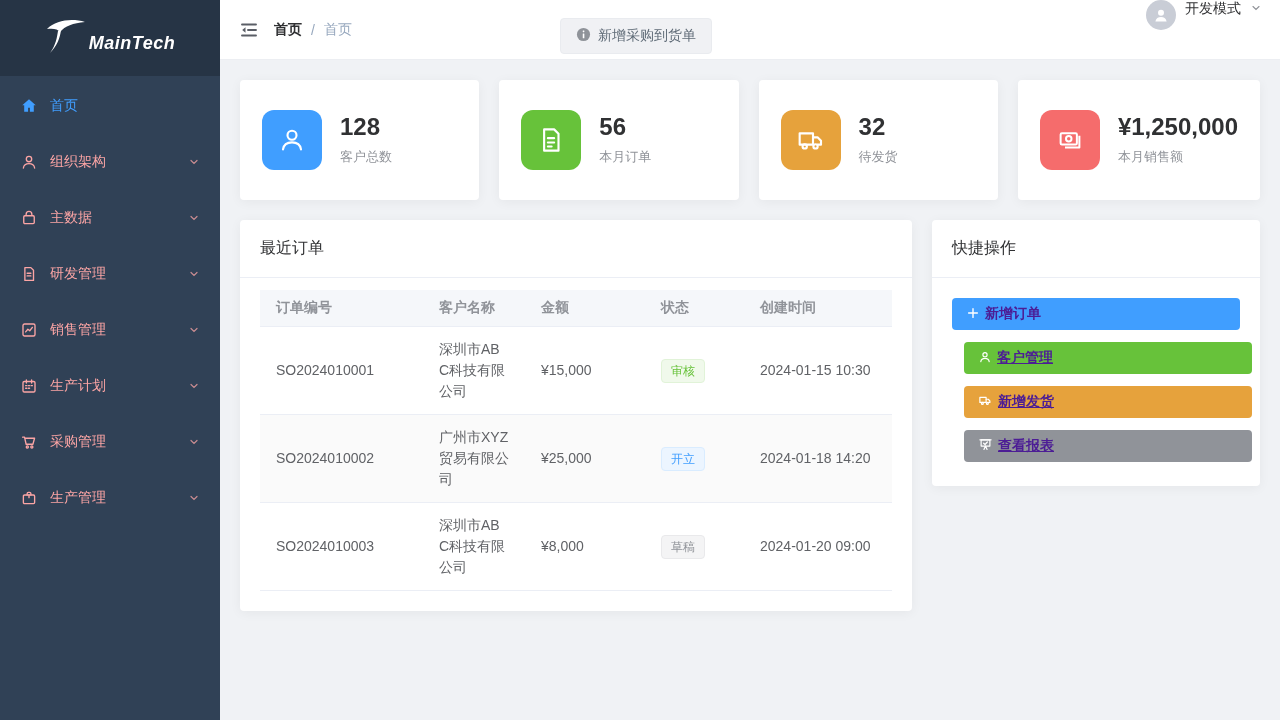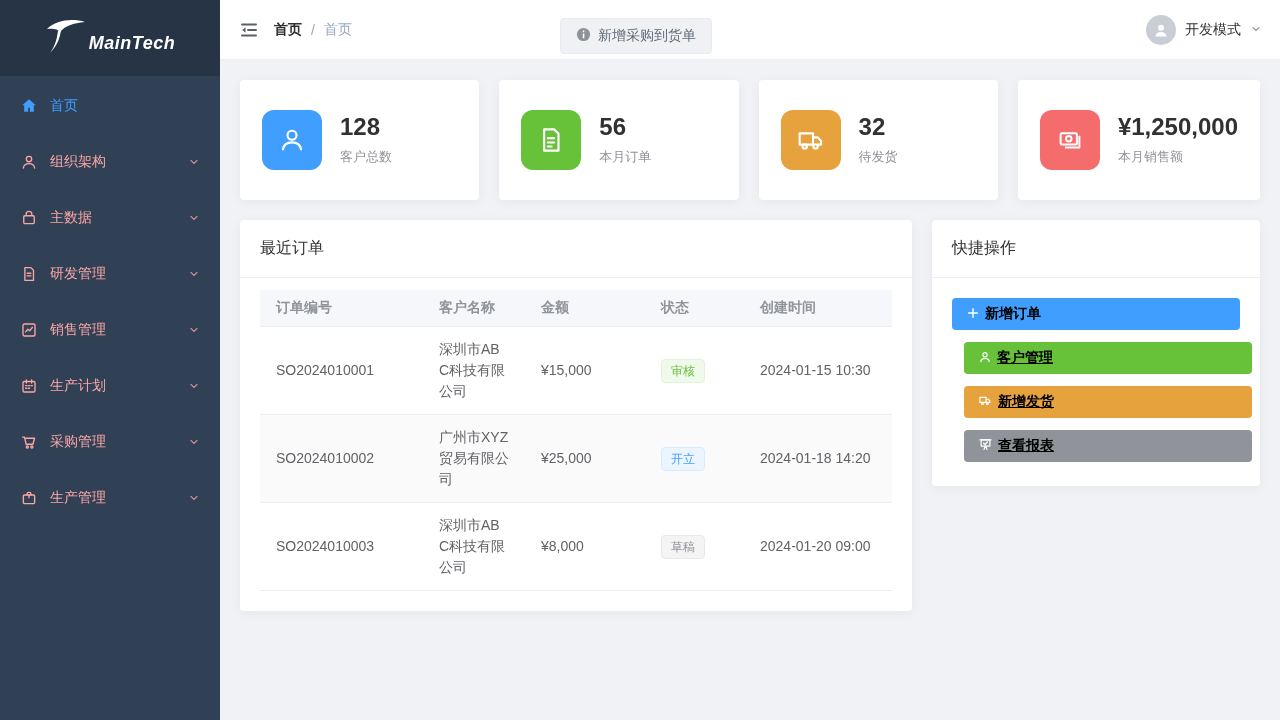--- a/index.html
+++ b/index.html
@@ -18,21 +18,21 @@
   .menu-item.active { color:#409EFF; }
 
   
   .header { position:absolute; left:220px; top:0; width:1060px; height:60px; background:#fff; border-bottom:1px solid #eceef2; z-index:4; display:flex; align-items:center; }
   .fold-btn { margin-left:18px; width:22px; height:22px; display:flex; align-items:center; justify-content:center; cursor:pointer; }
   .breadcrumb { display:flex; align-items:center; margin-left:14px; font-size:14px; }
   .crumb-1 { color:#303133; font-weight:bold; cursor:pointer; }
   .crumb-sep { color:#97a8be; margin:0 9px; }
   .crumb-2 { color:#97a8be; }
   .header-action-btn { position:absolute; left:340px; top:18px; height:36px; padding:0 15px; background:#f0f1f4; border:1px solid #e9ebef; border-radius:4px; display:flex; align-items:center; gap:7px; font-size:14px; color:#5f6b77; cursor:pointer; }
-  .user-area { position:absolute; right:18px; top:0; height:60px; display:flex; align-items:center; gap:9px; cursor:pointer; }
+  .user-area { position:absolute; right:18px; top:0; height:60px; display:flex; gap:9px; cursor:pointer; }
   .avatar { width:30px; height:30px; border-radius:50%; background:#c9cdd6; display:flex; align-items:center; justify-content:center; }
   .user-name { font-size:14px; color:#303133; }
 
   
   .content { position:absolute; left:220px; top:60px; width:1060px; height:660px; padding:20px; }
   .stats-row { display:flex; gap:20px; }
   .stat-card { flex:1; height:120px; background:#fff; border-radius:4px; box-shadow:0 2px 12px rgba(0,0,0,.05); display:flex; align-items:center; padding:0 22px; gap:18px; }
   .stat-icon { width:60px; height:60px; border-radius:12px; display:flex; align-items:center; justify-content:center; flex:0 0 60px; }
   .stat-value { font-size:24px; font-weight:bold; color:#303133; line-height:1.1; }
   .stat-label { font-size:13px; color:#909399; margin-top:7px; }
@@ -49,21 +49,21 @@
   table.orders td { padding:12px 16px; border-bottom:1px solid #ebeef5; vertical-align:middle; line-height:21px; word-break:break-all; }
   table.orders tr.striped td { background:#fafafa; }
 
   .tag { display:inline-block; height:24px; line-height:22px; padding:0 9px; font-size:12px; border-radius:4px; border:1px solid transparent; }
   .tag-success { color:#67C23A; background:#f0f9eb; border-color:#e1f3d8; }
   .tag-primary { color:#409EFF; background:#ecf5ff; border-color:#d9ecff; }
   .tag-info    { color:#909399; background:#f4f4f5; border-color:#e9e9eb; }
 
   .quick-card { flex:1; }
   .quick-body { padding:20px 20px 24px; }
-  .qa-btn { height:32px; border:none; border-radius:4px; color:#000000; font-size:14px; font-weight:bold; display:flex; align-items:center; padding:0 14px; gap:5px; cursor:pointer; width:100%; font-family:inherit; }
+  .qa-btn { height:32px; border:none; border-radius:4px; color:#4c1d95; font-size:14px; font-weight:bold; display:flex; align-items:center; padding:0 14px; gap:5px; cursor:pointer; width:100%; font-family:inherit; }
   .qa-btn + .qa-btn { margin-top:12px;text-decoration:underline; }
   .qa-btn.secondary { margin-left:12px; }
 </style>
 </head>
 <body>
 
 <div class="sidebar">
   <div class="logo-area">
     <span>
       <svg width="42" height="38" viewBox="0 0 42 38" fill="#fff">

